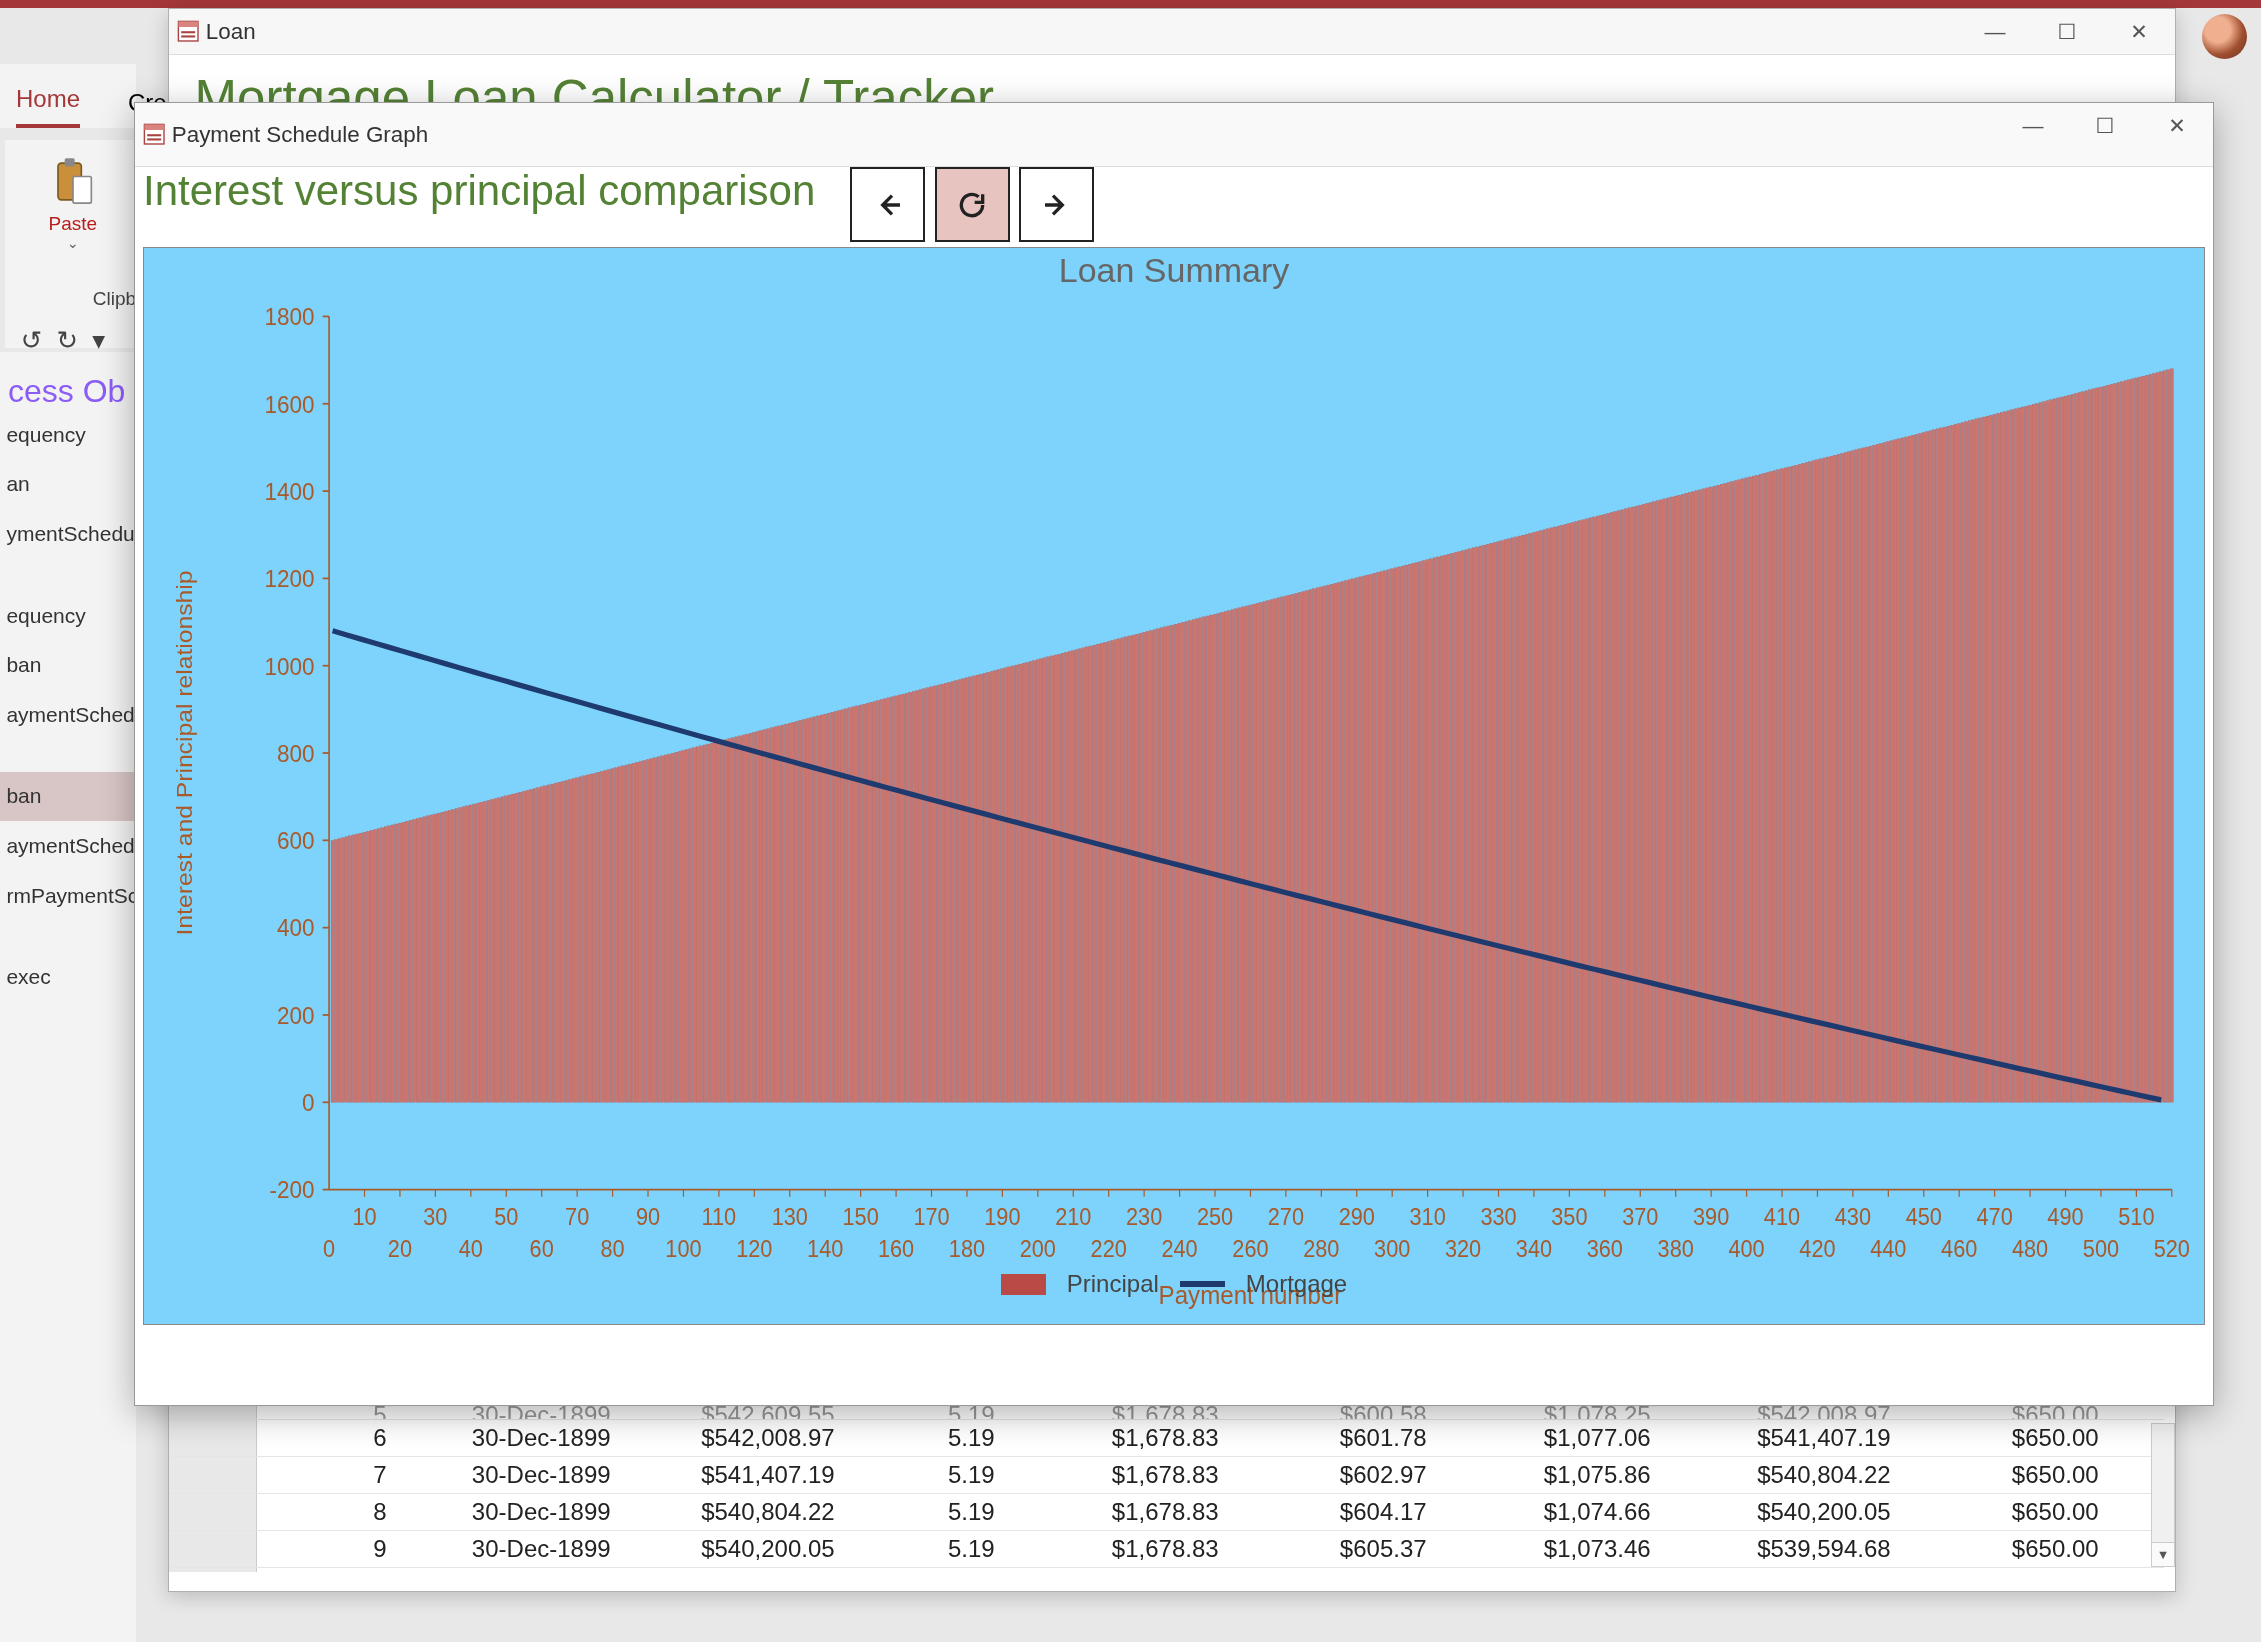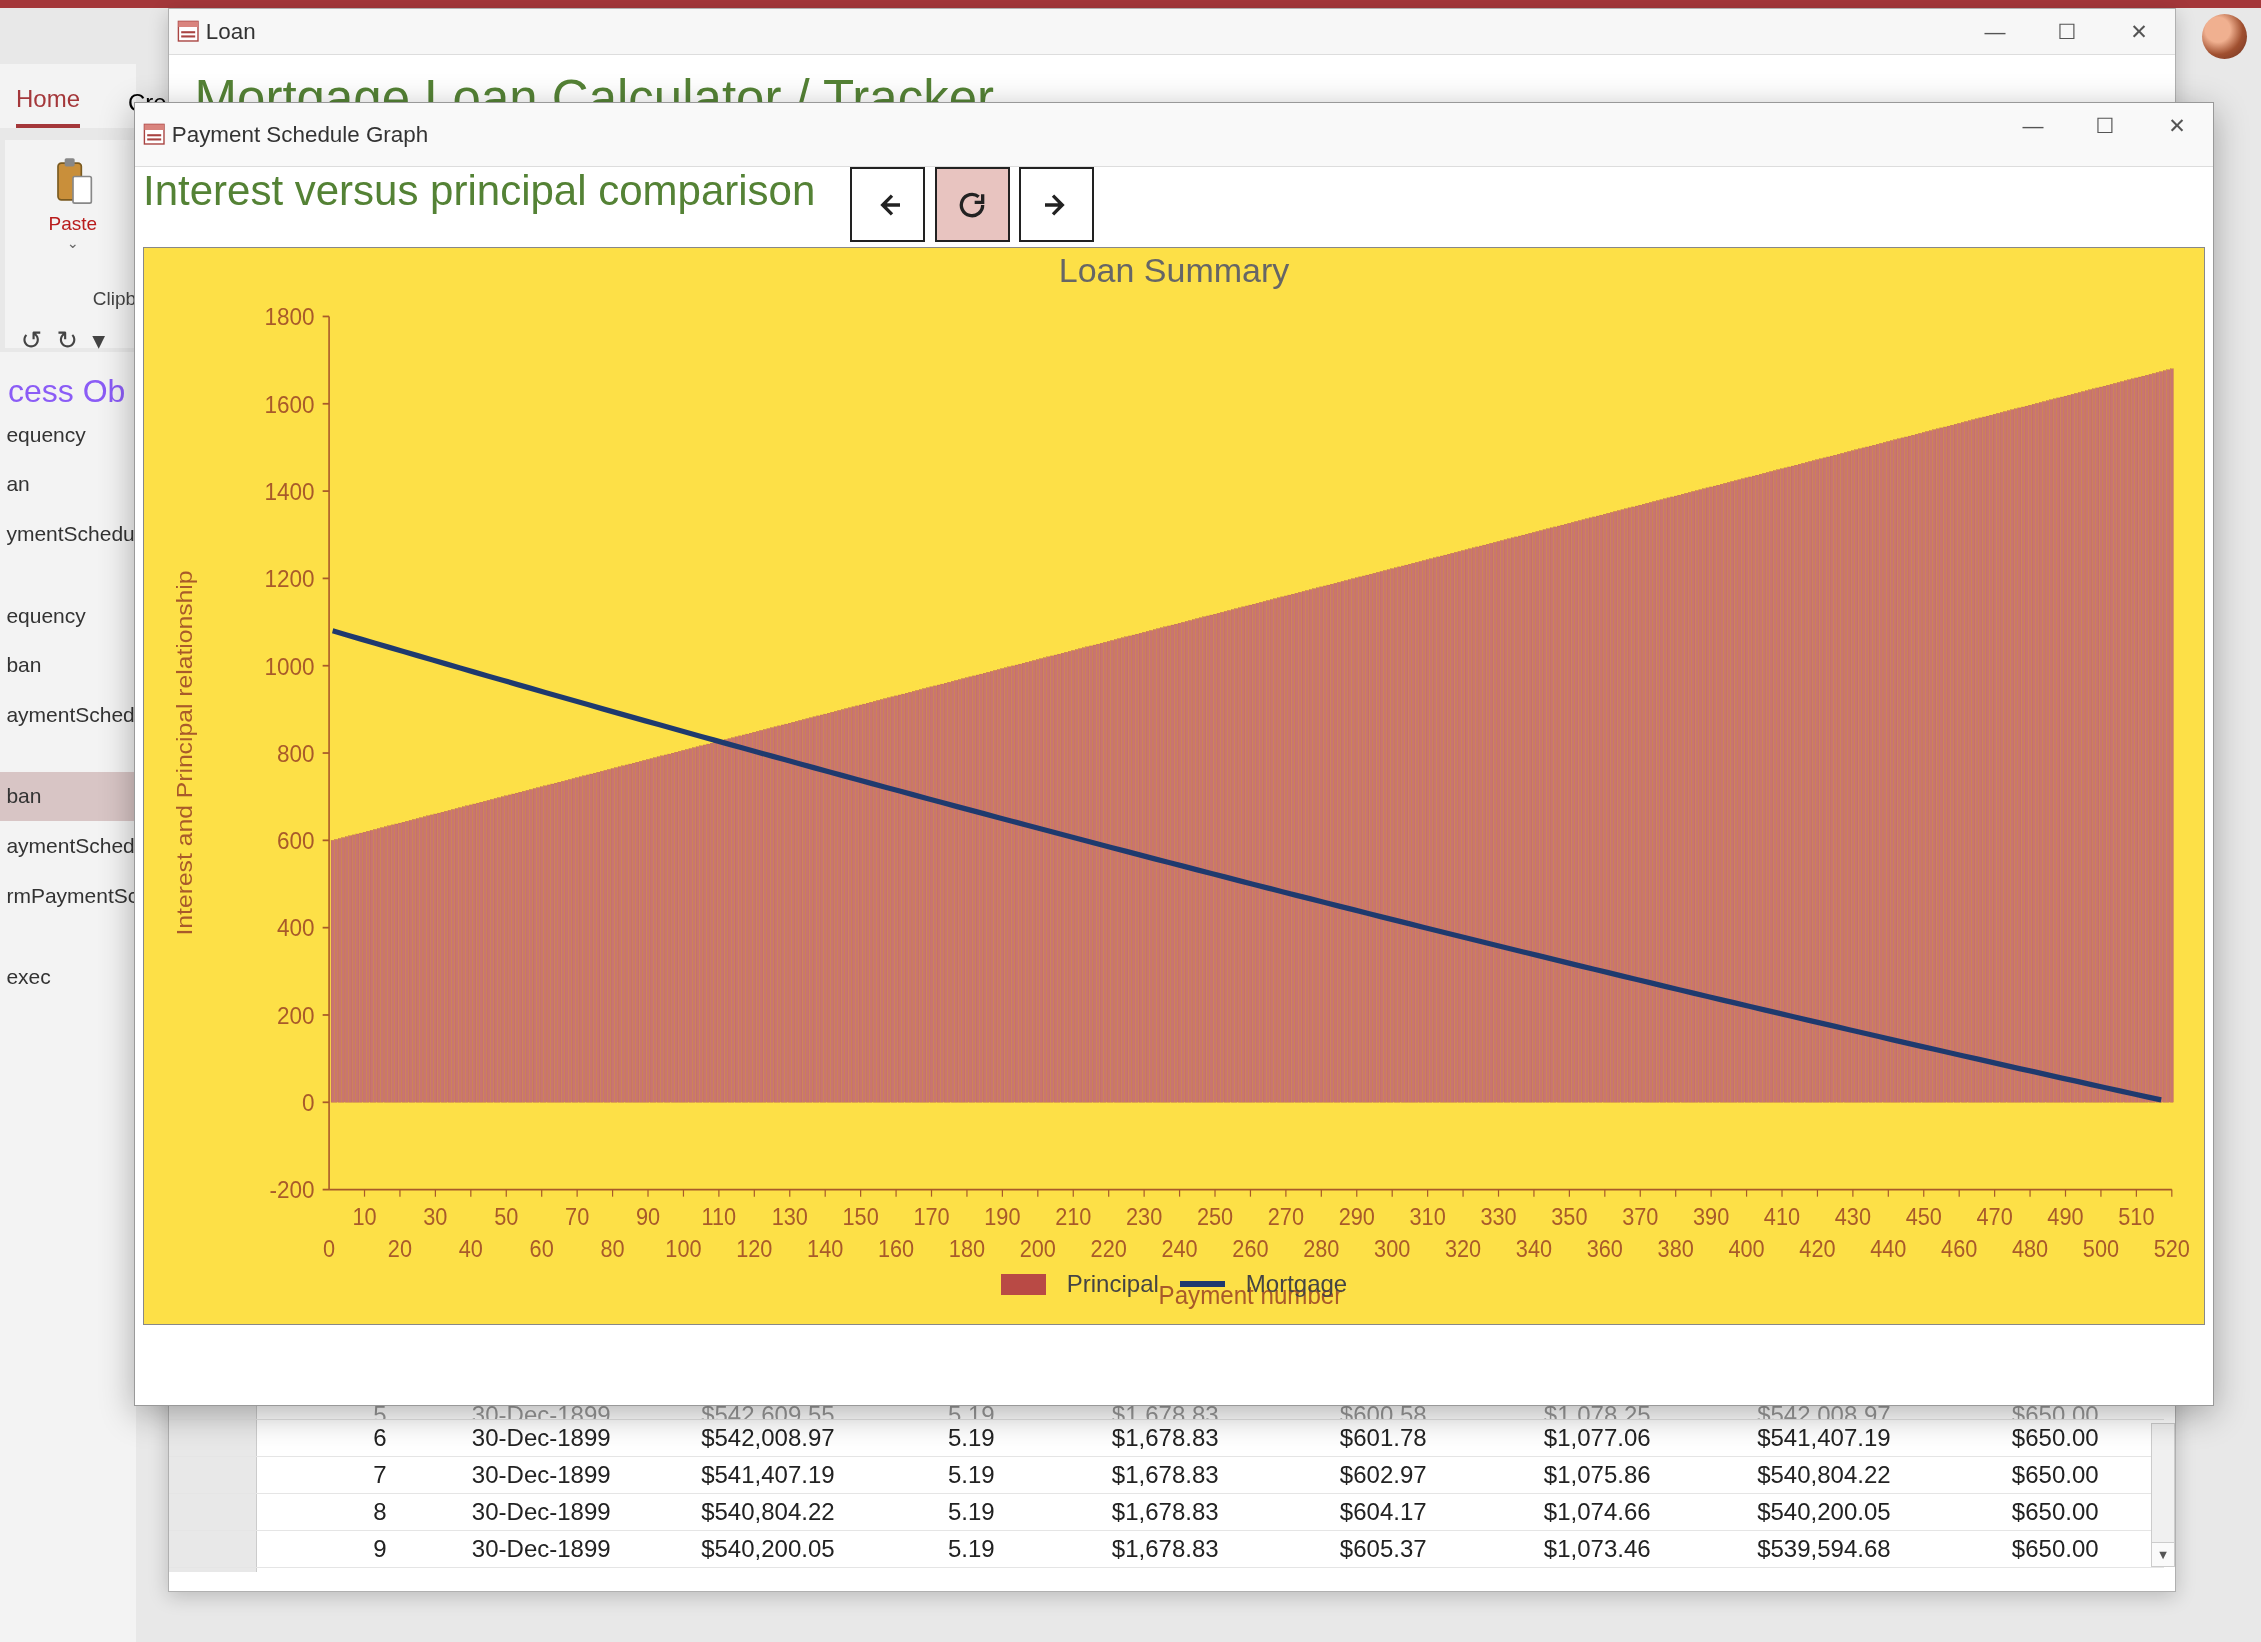--- a/index.html
+++ b/index.html
@@ -35,21 +35,21 @@
 .vscroll{position:absolute;right:0;bottom:24px;width:24px;height:144px;background:#f0f0f0;border:0.8px solid #ccc;display:flex;flex-direction:column;justify-content:flex-end}
 .vscroll .btn{height:24px;display:flex;align-items:center;justify-content:center;font-size:12.8px;color:#555;background:#fafafa;border-top:0.8px solid #ccc}
 .graphwin{position:absolute;left:134px;top:102px;width:2080px;height:1304px;background:#fff;border:0.8px solid #999;box-shadow:0 8px 32px rgba(0,0,0,.3)}
 .graphwin .tbar{height:64px;background:#f9f9f9;border-bottom:0.8px solid #ddd;display:flex;align-items:center;padding:0 8px;position:relative}
 .subhdr{display:flex;align-items:flex-start;height:91px;padding:0 8px;gap:35px}
 .subhdr .gt{font-size:42px;font-weight:300;color:#548235}
 .navbtns{display:flex;gap:9.6px}
 .navbtns .nb{width:75px;height:75px;border:2.4px solid #222;background:#fff;display:flex;align-items:center;justify-content:center;cursor:pointer}
 .navbtns .nb.active{background:#e8c4c0}
 .navbtns .nb svg{width:32px;height:32px;stroke:#222;stroke-width:2.5;fill:none}
-.plot{position:absolute;left:8px;right:8px;top:144px;bottom:80px;border:1.6px solid #888;background:#fde047}
+.plot{position:absolute;left:8px;right:8px;top:144px;bottom:80px;border:1.6px solid #888;background:#7dd3fc}
 .plot svg{width:100%;height:100%}
 .legend{position:absolute;left:0;right:0;bottom:16px;height:48px;display:flex;align-items:center;justify-content:center;gap:21px;font-size:24px;color:#444}
 .legend .sw{width:45px;height:21px}
 .charttitle{text-align:center;font-size:34px;color:#666;font-weight:300;padding-top:3.2px}
 </style>
 </head>
 <body>
 
 <div class="titlered"></div>
 <div class="avatar"></div>

